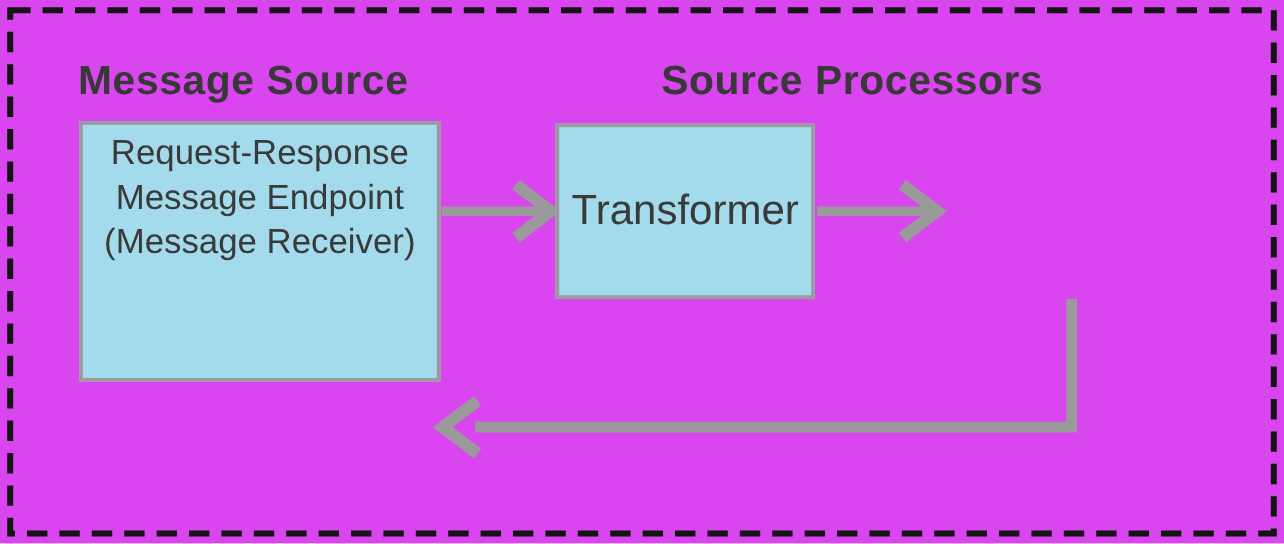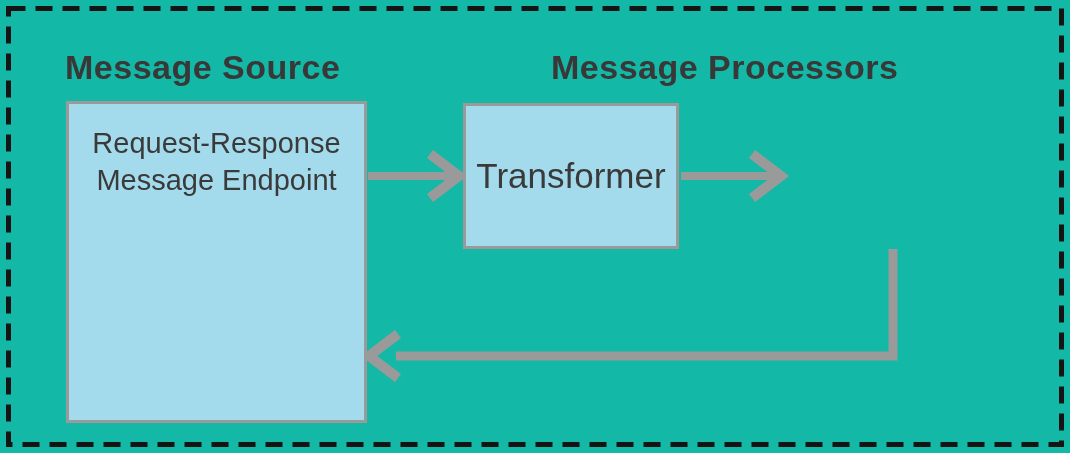--- a/index.html
+++ b/index.html
@@ -4,21 +4,21 @@
 <style>
   html, body {
     margin: 0;
     padding: 0;
     background: #ffffff;
   }
   .canvas {
     position: relative;
     width: 1070px;
     height: 453px;
-    background: #14b8a6;
+    background: #d946ef;
     font-family: "Liberation Sans", "DejaVu Sans", sans-serif;
     overflow: hidden;
   }
   .lines-layer {
     position: absolute;
     left: 0;
     top: 0;
     width: 1070px;
     height: 453px;
   }
@@ -37,22 +37,22 @@
     box-sizing: border-box;
     background: #a3dbec;
     border: 3px solid #9a9a9a;
     color: #3a3a3a;
     text-align: center;
   }
   .node-endpoint {
     left: 66px;
     top: 101px;
     width: 301px;
-    height: 322px;
-    padding-top: 21px;
+    height: 217px;
+    padding-top: 6px;
     font-size: 29px;
     line-height: 37px;
   }
   .node-endpoint .line { display: block; }
   .node-transformer {
     left: 463px;
     top: 103px;
     width: 216px;
     height: 146px;
   }
@@ -89,25 +89,26 @@
     </g>
 
     <g stroke="#9a9a9a" fill="none">
       <path d="M893,249 L893,356 L396,356" stroke-width="9" stroke-linejoin="miter"></path>
       <path d="M398,334 L369,356 L398,378" stroke-width="10" stroke-linejoin="miter"></path>
     </g>
   </svg>
 
   <div class="group-heading heading-source">Message Source</div>
 
-  <div class="group-heading heading-processors">Message Processors</div>
+  <div class="group-heading heading-processors">Source Processors</div>
 
   <div class="node node-endpoint">
     <span class="line">Request-Response</span>
     <span class="line">Message Endpoint</span>
+    <span class="line">(Message Receiver)</span>
   </div>
 
   <div class="node node-transformer node-center">
     <span>Transformer</span>
   </div>
 
 
 </div>
 
 </body></html>

